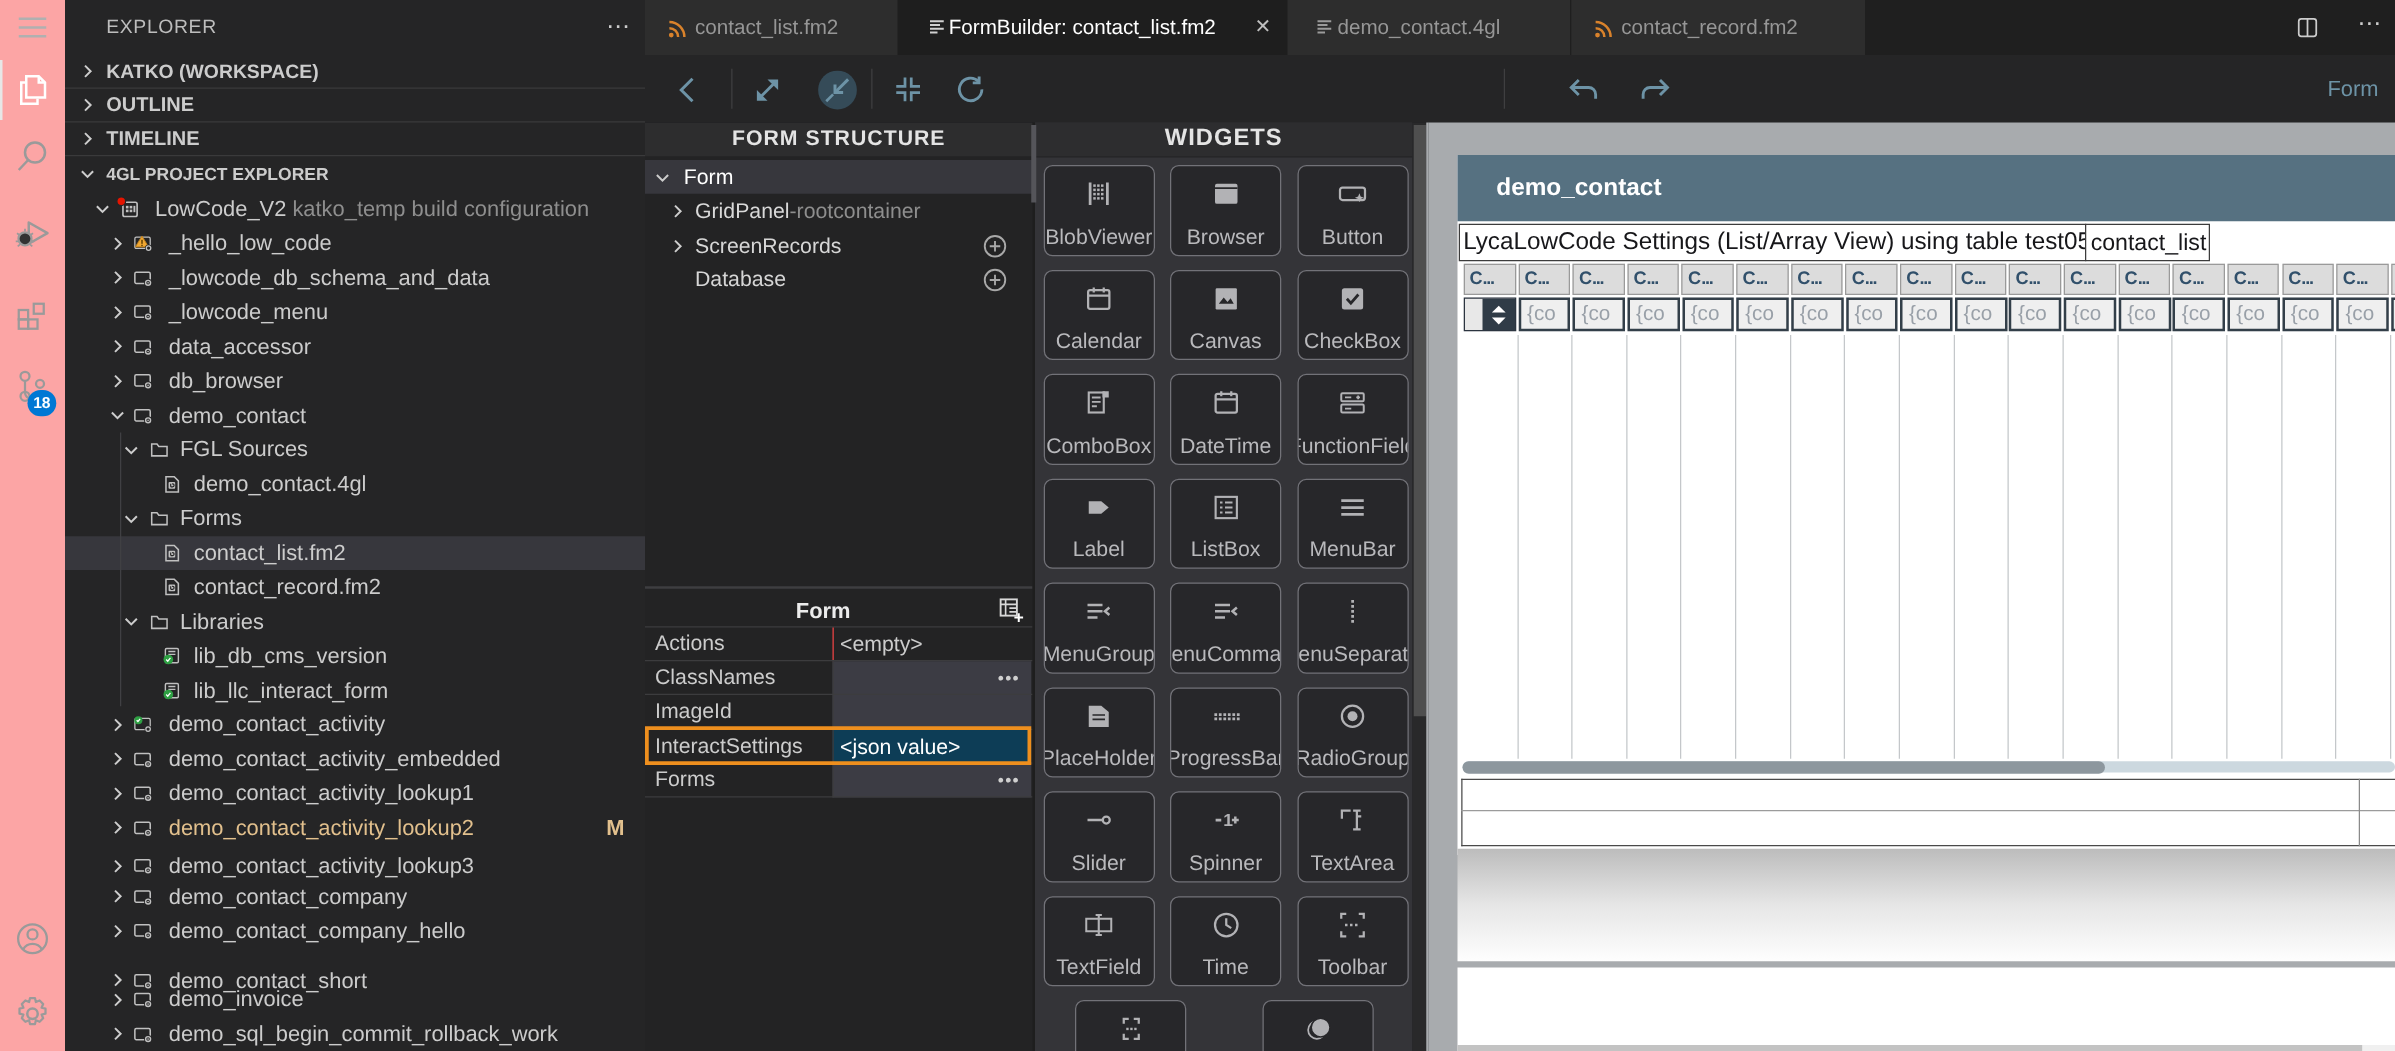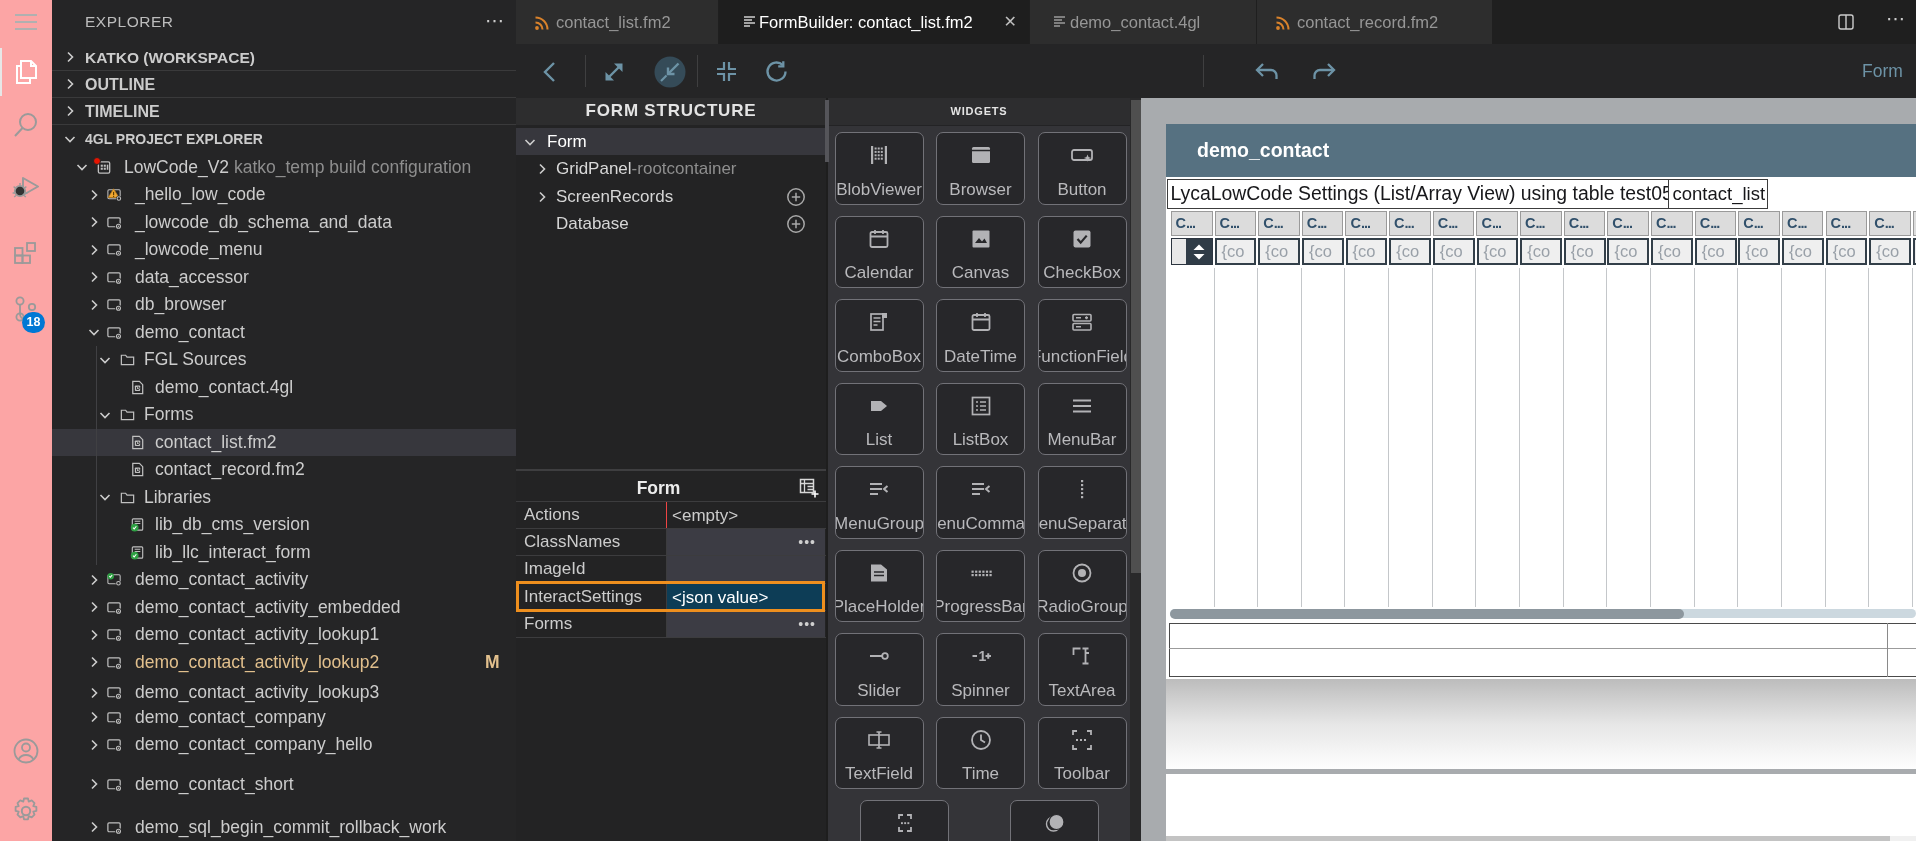--- a/index.html
+++ b/index.html
@@ -350,20 +350,29 @@
     </div>
 <div class="treerow" style="top:758.75px;margin-top:12px;">
       <svg class="chev" style="left:34px;top:5.5px" width="16" height="16">
         <use href="#i-chev-r"></use>
       </svg>
       <svg class="ticon" style="left:54px">
         <use href="#i-proj"></use>
       </svg>
       <span class="txt" style="left:83px;">demo_contact_short</span>
     </div>
+<div class="treerow" style="top:786.25px;">
+      <svg class="chev" style="left:34px;top:5.5px" width="16" height="16">
+        <use href="#i-chev-r"></use>
+      </svg>
+      <svg class="ticon" style="left:54px">
+        <use href="#i-proj"></use>
+      </svg>
+      <span class="txt" style="left:83px;">demo_invoice</span>
+    </div>
 <div class="treerow" style="top:813.75px;">
       <svg class="chev" style="left:34px;top:5.5px" width="16" height="16">
         <use href="#i-chev-r"></use>
       </svg>
       <svg class="ticon" style="left:54px">
         <use href="#i-proj"></use>
       </svg>
       <span class="txt" style="left:83px;">demo_sql_begin_commit_rollback_work</span>
     </div>
 <div class="abs" style="left:44px;top:346px;width:1px;height:219px;background:#404043"></div>
@@ -488,21 +497,21 @@
       <span class="pl">Forms</span>
       <div class="abs" style="left:150px;top:0;width:159px;height:27.3px;background:#3c3c44;border-left:1px solid #3c3c3e">
         <span class="dots3" style="top:0;line-height:27.3px">•••</span>
       </div>
     </div>
 <div class="abs" style="left:0;top:539.3px;width:310px;height:1px;background:#3c3c3e"></div>
 <div class="abs" style="left:0px;top:483px;width:309px;height:30.8px;border:3px solid #ee8f1e"></div>
 </div>
 <div id="wdp" class="abs">
 <div class="abs" style="left:0;top:0;width:302px;height:27px;background:#2d2d2f"></div>
-<div class="abs" style="left:0;top:0;width:302px;height:26.5px;text-align:center;line-height:26.5px;font-weight:bold;font-size:11px;color:#e4e4e4;letter-spacing:0.8px">WIDGETS</div>
+<div class="abs" style="left:0;top:0;width:302px;height:26.5px;text-align:center;line-height:26.5px;font-weight:bold;font-size:19px;color:#e4e4e4;letter-spacing:0.8px">WIDGETS</div>
 <div class="abs" style="left:0;top:27px;width:302px;height:1px;background:#232325"></div>
 <div class="wbtn" style="left:6.5px;top:34px">
       <span class="wic">
         <svg width="26" height="26" viewBox="0 0 26 26">
           <rect x="5" y="4" width="2.2" height="18" fill="#b2b2b5"></rect>
           <rect x="18.8" y="4" width="2.2" height="18" fill="#b2b2b5"></rect>
           <rect x="8.6" y="5.5" width="2" height="2" fill="#b2b2b5"></rect>
           <rect x="11.7" y="5.5" width="2" height="2" fill="#b2b2b5"></rect>
           <rect x="14.8" y="5.5" width="2" height="2" fill="#b2b2b5"></rect>
           <rect x="8.6" y="8.9" width="2" height="2" fill="#b2b2b5"></rect>
@@ -596,21 +605,21 @@
         </svg>
       </span>
       <span class="wl">FunctionField</span>
     </div>
 <div class="wbtn" style="left:6.5px;top:284.5px">
       <span class="wic">
         <svg width="26" height="26" viewBox="0 0 26 26">
           <path d="M5 8 h10 l6 5 -6 5 h-10 z" fill="#b2b2b5"></path>
         </svg>
       </span>
-      <span class="wl">List</span>
+      <span class="wl">Label</span>
     </div>
 <div class="wbtn" style="left:108px;top:284.5px">
       <span class="wic">
         <svg width="26" height="26" viewBox="0 0 26 26">
           <rect x="4.5" y="4.5" width="17" height="17" fill="none" stroke="#b2b2b5" stroke-width="1.7"></rect>
           <path d="M8 9 h2 M8 13 h2 M8 17 h2 M12 9 h6 M12 13 h6 M12 17 h6" stroke="#b2b2b5" stroke-width="1.5"></path>
         </svg>
       </span>
       <span class="wl">ListBox</span>
     </div>

